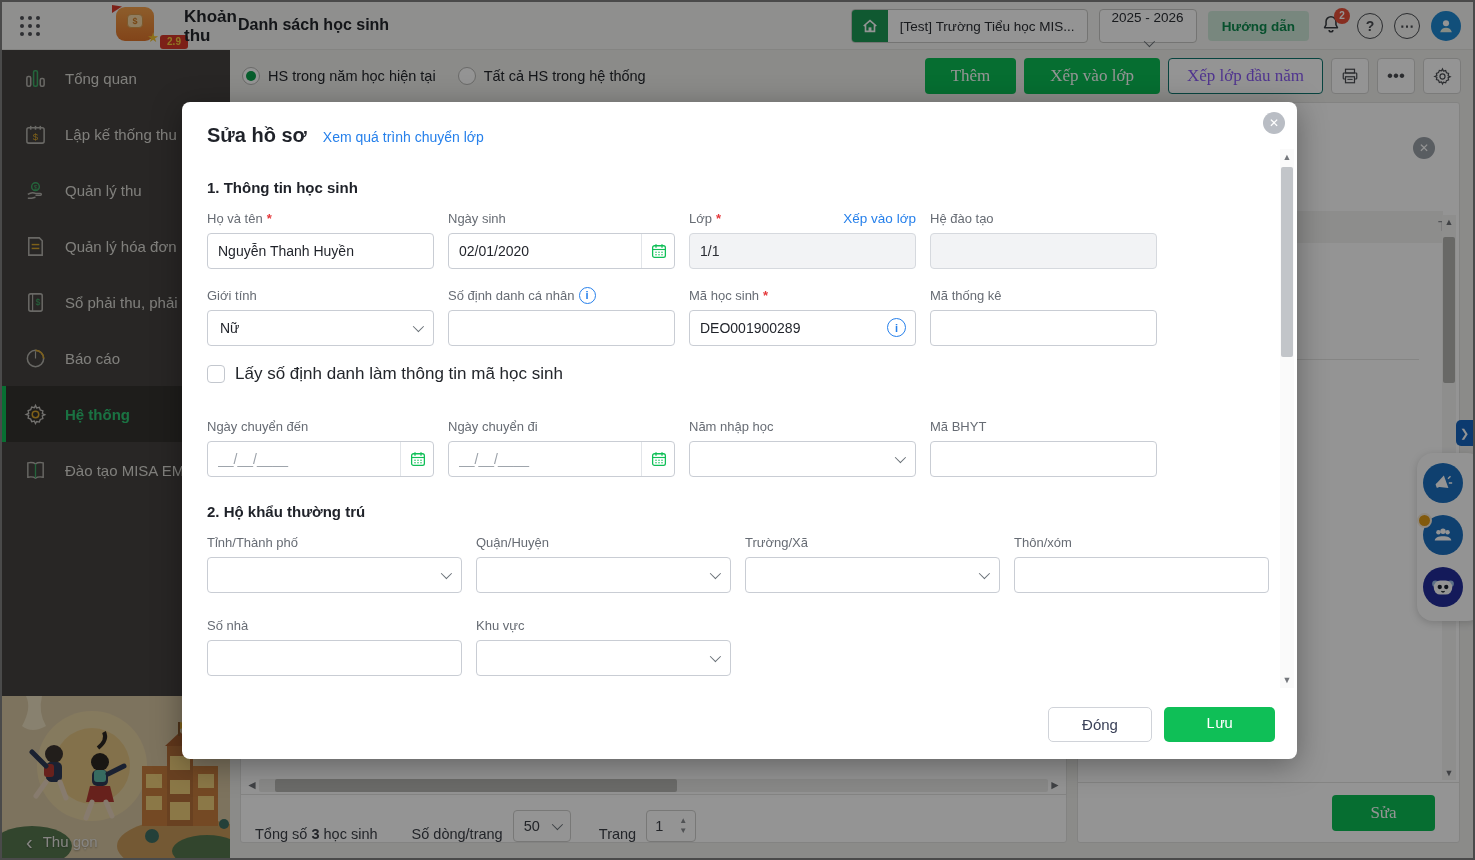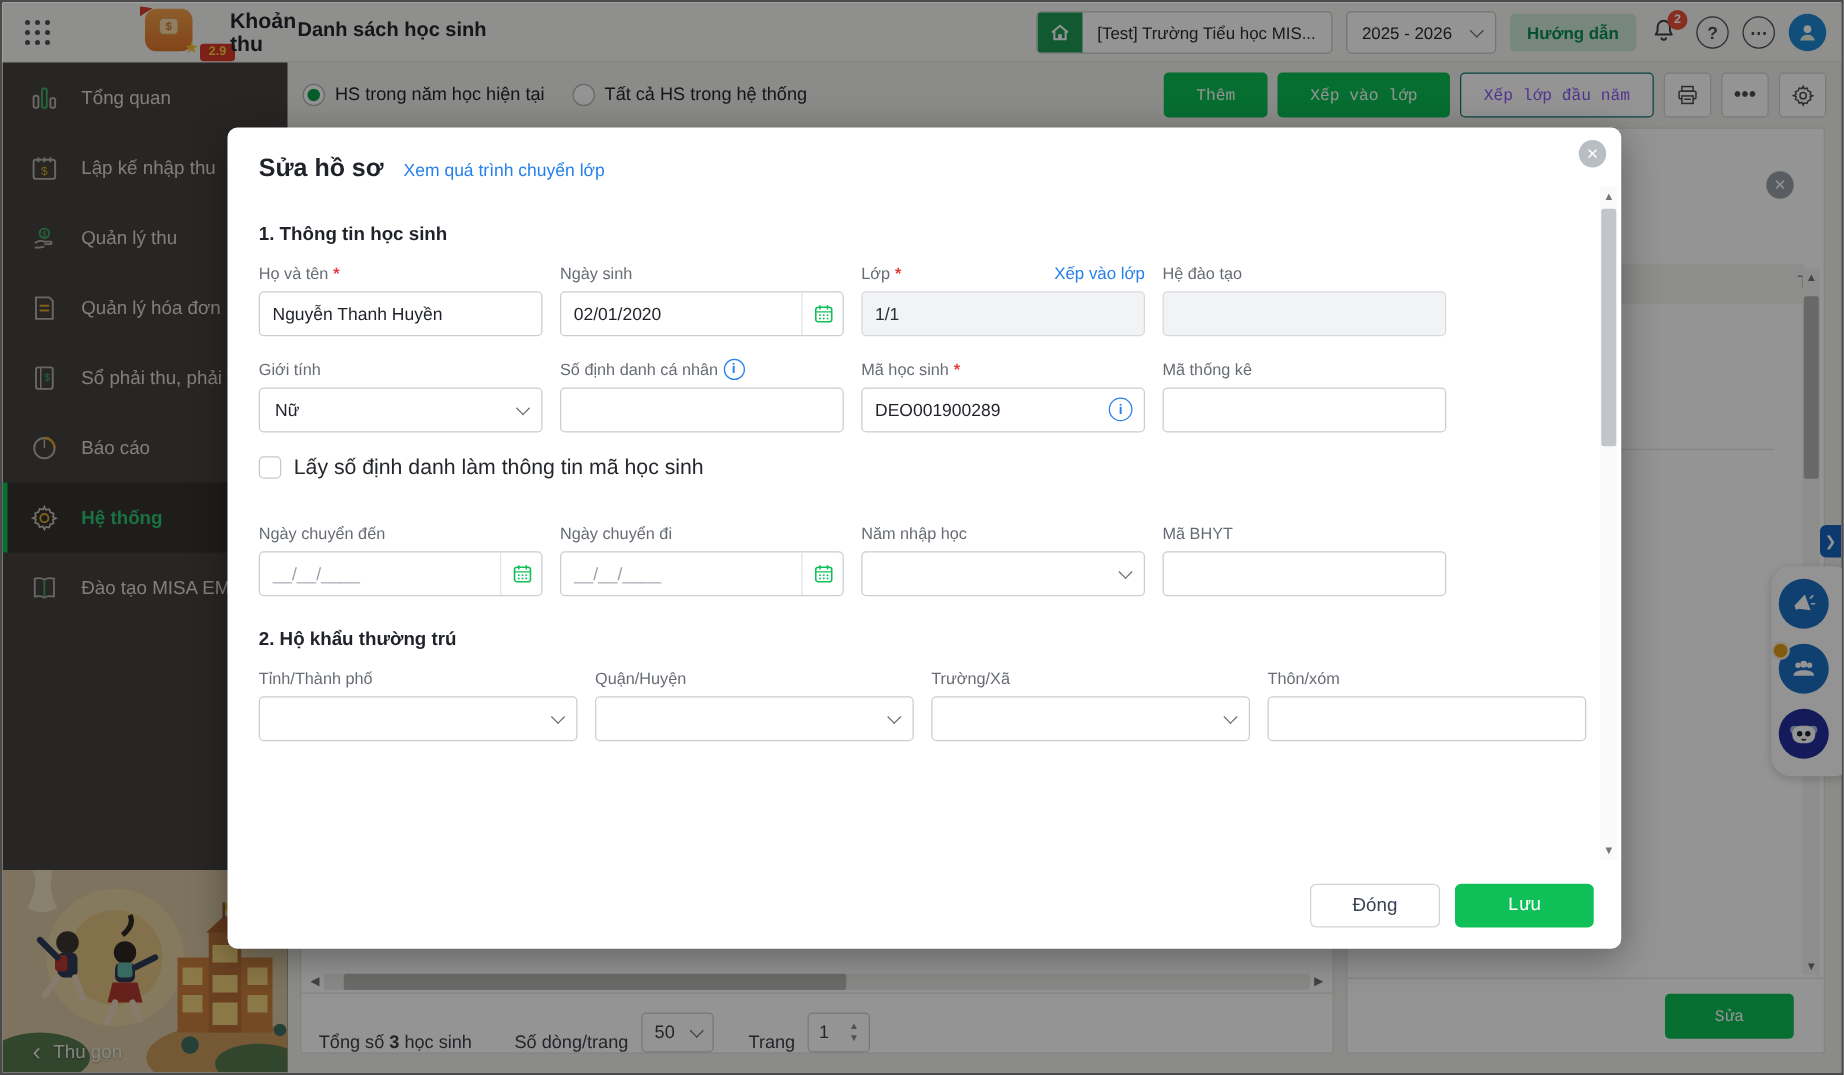--- a/index.html
+++ b/index.html
@@ -29,21 +29,21 @@
   .app-title { position:absolute; left:182px; top:5px; width:60px; font-size:17px; font-weight:bold;
                color:#23262b; line-height:19px; }
   .page-title { position:absolute; left:236px; top:14px; font-size:16px; font-weight:bold; color:#23262b; }
   .header-right { position:absolute; right:12px; top:7px; height:34px; display:flex; align-items:center; gap:11px; }
   .school-box { display:flex; align-items:center; height:34px; border:1px solid #c9c9c6; border-radius:4px;
                 background:#fff; overflow:hidden; cursor:pointer; }
   .school-box .home-btn { width:36px; height:34px; background:#1d9a55; display:flex; align-items:center;
                           justify-content:center; }
   .school-box .school-name { padding:0 12px; font-size:13.5px; color:#2a2d33; }
   .year-box { display:flex; align-items:center; gap:14px; height:34px; border:1px solid #c9c9c6;
-              border-radius:4px; background:#fff; padding:0 12px; font-size:13.5px; color:#2a2d33; cursor:pointer; }
+              border-radius:4px; background:#fff; padding:0 12px; font-size:13.5px; color:#2a2d33; cursor:pointer;flex-direction:column; }
   .guide-btn { height:30px; padding:0 14px; border:none; border-radius:4px; background:#cfe9da;
                color:#0d8a4e; font-weight:bold; font-size:13.5px; font-family:inherit; cursor:pointer; }
   .bell-wrap { position:relative; width:26px; height:28px; cursor:pointer; }
   .badge-red { position:absolute; top:-4px; right:-4px; min-width:16px; height:16px; border-radius:8px;
                background:#e8503a; color:#fff; font-size:10px; font-weight:bold; text-align:center;
                line-height:16px; padding:0 3px; }
   .circle-btn { width:26px; height:26px; border-radius:50%; border:1.6px solid #4a4d52; color:#4a4d52;
                 font-size:14px; font-weight:bold; display:flex; align-items:center; justify-content:center;
                 background:transparent; cursor:pointer; font-family:inherit; }
   .avatar { width:30px; height:30px; border-radius:50%; background:#1e88d2; display:flex; align-items:center;
@@ -66,21 +66,21 @@
   
   .main { position:absolute; left:228px; top:48px; right:0; bottom:0; }
   .toolbar { position:absolute; left:0; right:0; top:0; height:52px; display:flex; align-items:center;
              padding:0 12px; }
   .radio-row { display:flex; align-items:center; gap:22px; }
   .radio { display:flex; align-items:center; gap:8px; cursor:pointer; font-size:14.5px; color:#24272c; }
   .radio .dot { width:18px; height:18px; border-radius:50%; border:1.5px solid #b7b7b4; background:#fff;
                 display:flex; align-items:center; justify-content:center; }
   .radio.checked .dot::after { content:""; width:10px; height:10px; border-radius:50%; background:#0ca04c; }
   .toolbar-right { margin-left:auto; display:flex; align-items:center; gap:8px; }
-  .btn { height:36px; border:none; border-radius:4px; font-size:13px; font-family:Liberation Mono, monospace; cursor:pointer; }
+  .btn { height:36px; border:none; border-radius:4px; font-size:17px; font-family:Liberation Serif, serif; cursor:pointer; }
   .btn-green { background:#0cbe55; color:#fff; padding:0 26px; }
   .btn-white { background:#fff; color:#8b5cf6; border:1px solid #0f766e; padding:0 18px; }
   .icon-btn { width:38px; height:36px; border:1px solid #d4d4d2; border-radius:4px; background:#fff;
               display:flex; align-items:center; justify-content:center; cursor:pointer; color:#4a4d52;
               font-size:17px; }
 
   .left-panel { position:absolute; left:10px; top:57px; width:827px; bottom:15px; background:#fff;
                 border:1px solid #e2e2e0; border-radius:3px; }
   .hscroll { position:absolute; left:4px; right:4px; bottom:49px; height:16px; display:flex; align-items:center; }
   .hscroll .harrow { width:14px; color:#6f7277; font-size:12px; text-align:center; cursor:pointer; }
@@ -246,21 +246,21 @@
       <span class="lbl">Tổng quan</span>
     </div>
     <div class="side-item">
       <svg width="23" height="23" viewBox="0 0 24 24">
           <rect x="3" y="5" width="18" height="16" rx="2" fill="none" stroke="#b5b3ae" stroke-width="1.6"></rect>
           <line x1="7" y1="3" x2="7" y2="7" stroke="#b5b3ae" stroke-width="1.6"></line>
           <line x1="12" y1="3" x2="12" y2="7" stroke="#b5b3ae" stroke-width="1.6"></line>
           <line x1="17" y1="3" x2="17" y2="7" stroke="#b5b3ae" stroke-width="1.6"></line>
           <text x="12" y="17.5" text-anchor="middle" font-size="10" fill="#d9a52c" font-family="Liberation Sans,sans-serif">$</text>
         </svg>
-      <span class="lbl">Lập kế nhập thu</span>
+      <span class="lbl">Lập kế thống thu</span>
     </div>
     <div class="side-item">
       <svg width="23" height="23" viewBox="0 0 24 24">
           <circle cx="12" cy="8" r="4" fill="none" stroke="#3fae68" stroke-width="1.5"></circle>
           <text x="12" y="11" text-anchor="middle" font-size="7" fill="#3fae68" font-family="Liberation Sans,sans-serif">$</text>
           <path d="M4 16c3-2 6-2 8-1h5c1.5 0 1.5 2 0 2h-5" fill="none" stroke="#b5b3ae" stroke-width="1.5"></path>
           <path d="M4 20h4l4-1" fill="none" stroke="#b5b3ae" stroke-width="1.5"></path>
         </svg>
       <span class="lbl">Quản lý thu</span>
     </div>
@@ -665,20 +665,37 @@
           </div>
         </div>
         <div class="fcol-w">
           <div class="flabel">
               <span>Thôn/xóm</span>
             </div>
           <div class="fwrap"><input class="finput" readonly="" value="" style=""></div>
         </div>
       </div>
 
+      <div class="frow" style="margin-top:24px">
+        <div class="fcol-w">
+          <div class="flabel">
+              <span>Số nhà</span>
+            </div>
+          <div class="fwrap"><input class="finput" readonly="" value="" style=""></div>
+        </div>
+        <div class="fcol-w">
+          <div class="flabel">
+              <span>Khu vực</span>
+            </div>
+          <div class="fselect">
+            <span class="val"></span>
+            <span class="chev"></span>
+          </div>
+        </div>
+      </div>
 
     </div>
 
     <div class="modal-vscroll">
       <div class="varrow">▲</div>
       <div class="vthumb"></div>
       <div class="varrow bottom">▼</div>
     </div>
 
     <div class="modal-footer">

